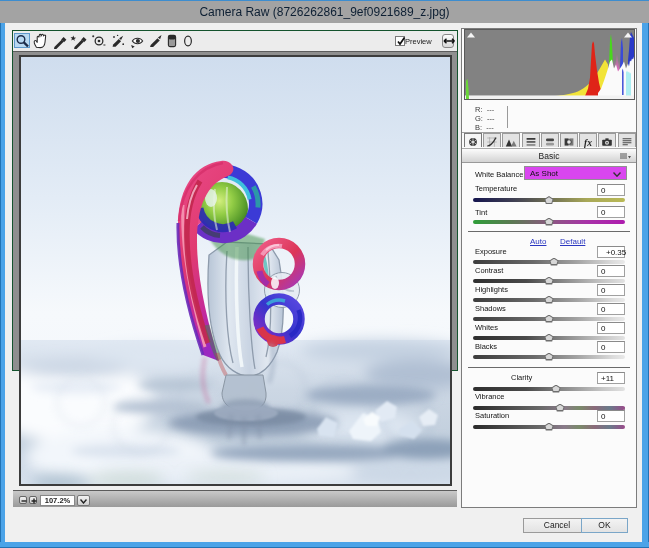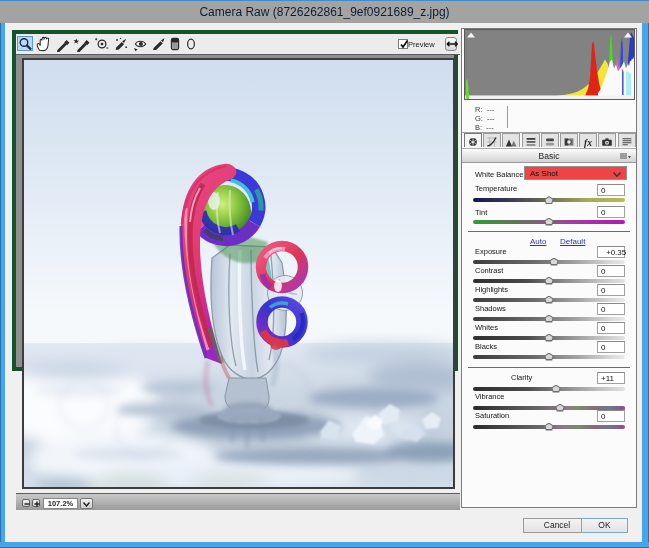--- a/index.html
+++ b/index.html
@@ -5,21 +5,21 @@
 * { margin:0; padding:0; box-sizing:border-box; }
 html,body { width:649px; height:548px; overflow:hidden; }
 body { font-family:"Liberation Sans", sans-serif; background:#f0f0f0; position:relative; }
 .abs { position:absolute; }
 
 #titlebar { left:0; top:0; width:649px; height:23px; background:#a3a3a3; border-top:1px solid #3d8dcf; text-align:center; color:#0d1f33; font-size:12px; line-height:23px; }
 #bl { left:0; top:23px; width:5px; height:519px; background:#4ba3e8; border-left:1px solid #2373b4; }
 #br { left:642px; top:23px; width:7px; height:519px; background:#4ba3e8; border-right:1px solid #2373b4; }
 #bb { left:0; top:542px; width:649px; height:6px; background:#4ba3e8; border-bottom:1px solid #2373b4; }
 
-#leftpanel { left:12px; top:30px; width:446px; height:341px; border:4px solid #14532d; background:#8f8f8f; }
+#leftpanel { left:12px; top:30px; width:446px; height:341px; border:1px solid #14532d; background:#8f8f8f; }
 #toolbar { left:0; top:0; width:444px; height:21px; background:#ececec; border-bottom:1px solid #5c5c5c; }
 #zoomsel { left:1px; top:2px; width:16px; height:15px; background:#b9d9f2; border:1px solid #5e99cc; }
 #previewchk { left:382px; top:5px; width:10px; height:10px; background:#fff; border:1px solid #7a7a7a; }
 #previewlbl { left:392px; top:6px; font-size:7.5px; color:#1a1a1a; }
 #fsbtn { left:429px; top:3px; width:12px; height:14px; border:1px solid #888; border-radius:3px; background:linear-gradient(#fdfdfd,#d8d8d8); }
 
 #imgframe { left:6px; top:24px; width:433px; height:431px; background:#3c3c3c; padding:2px; }
 #zoomstrip { left:0; top:459px; width:444px; height:17px; background:linear-gradient(#c9c9c9,#9a9a9a); border-top:1px solid #5c5c5c;font-weight:bold; }
 .zbtn { position:absolute; top:5px; width:8px; height:8px; border:1px solid #666; border-radius:2px; background:linear-gradient(#f2f2f2,#cfcfcf); color:#333; font-size:8px; line-height:6px; text-align:center; padding:0; }
 #zpct { left:27px; top:4px; width:35px; height:11px; background:#fff; border:1px solid #888; font-size:7.5px; color:#222; text-align:center; line-height:10px; }
@@ -368,21 +368,21 @@
             <path d="M-5.5 -4 H5.5 M-5.5 -1.5 H5.5 M-5.5 1 H5.5 M-5.5 3.5 H1" stroke="#4a4a4a" stroke-width="1.3"></path>
           </g>
         </svg></div>
   </div>
   <div id="basichdr" class="abs">Basic<svg width="11" height="7" viewBox="0 0 11 7" style="position:absolute;right:5px;top:4px">
         <path d="M0 1 H7 M0 3 H7 M0 5 H7" stroke="#555" stroke-width="1"></path>
         <path d="M8 3 L11 3 L9.5 5.5 Z" fill="#555"></path>
       </svg></div>
   <div id="controls" class="abs" style="left:0;top:134px;width:174px;height:344px;">
     <div class="lbl" style="left:13px;top:7px;">White Balance:</div>
-    <div class="abs" style="left:62px;top:3px;width:103px;height:14px;background:#ef4444;border:1px solid #919191;font-size:8px;color:#111;line-height:13px;padding-left:5px;">As Shot<svg width="8" height="5" viewBox="0 0 8 5" style="position:absolute;right:5px;top:5px">
+    <div class="abs" style="left:62px;top:3px;width:103px;height:14px;background:#d946ef;border:1px solid #919191;font-size:8px;color:#111;line-height:13px;padding-left:5px;">As Shot<svg width="8" height="5" viewBox="0 0 8 5" style="position:absolute;right:5px;top:5px">
           <path d="M0.5 0.5 L4 4.2 L7.5 0.5" stroke="#333" stroke-width="1.4" fill="none"></path>
         </svg></div>
 
     <div class="lbl" style="left:13px;top:21px;">Temperature</div>
     <div class="vbox" style="top:21px;">0</div>
     <div class="track grad1" style="top:35px;"></div>
     <div class="thumb" style="left:82px;top:33px;">
         <div class="thumbin"></div>
       </div>
 

